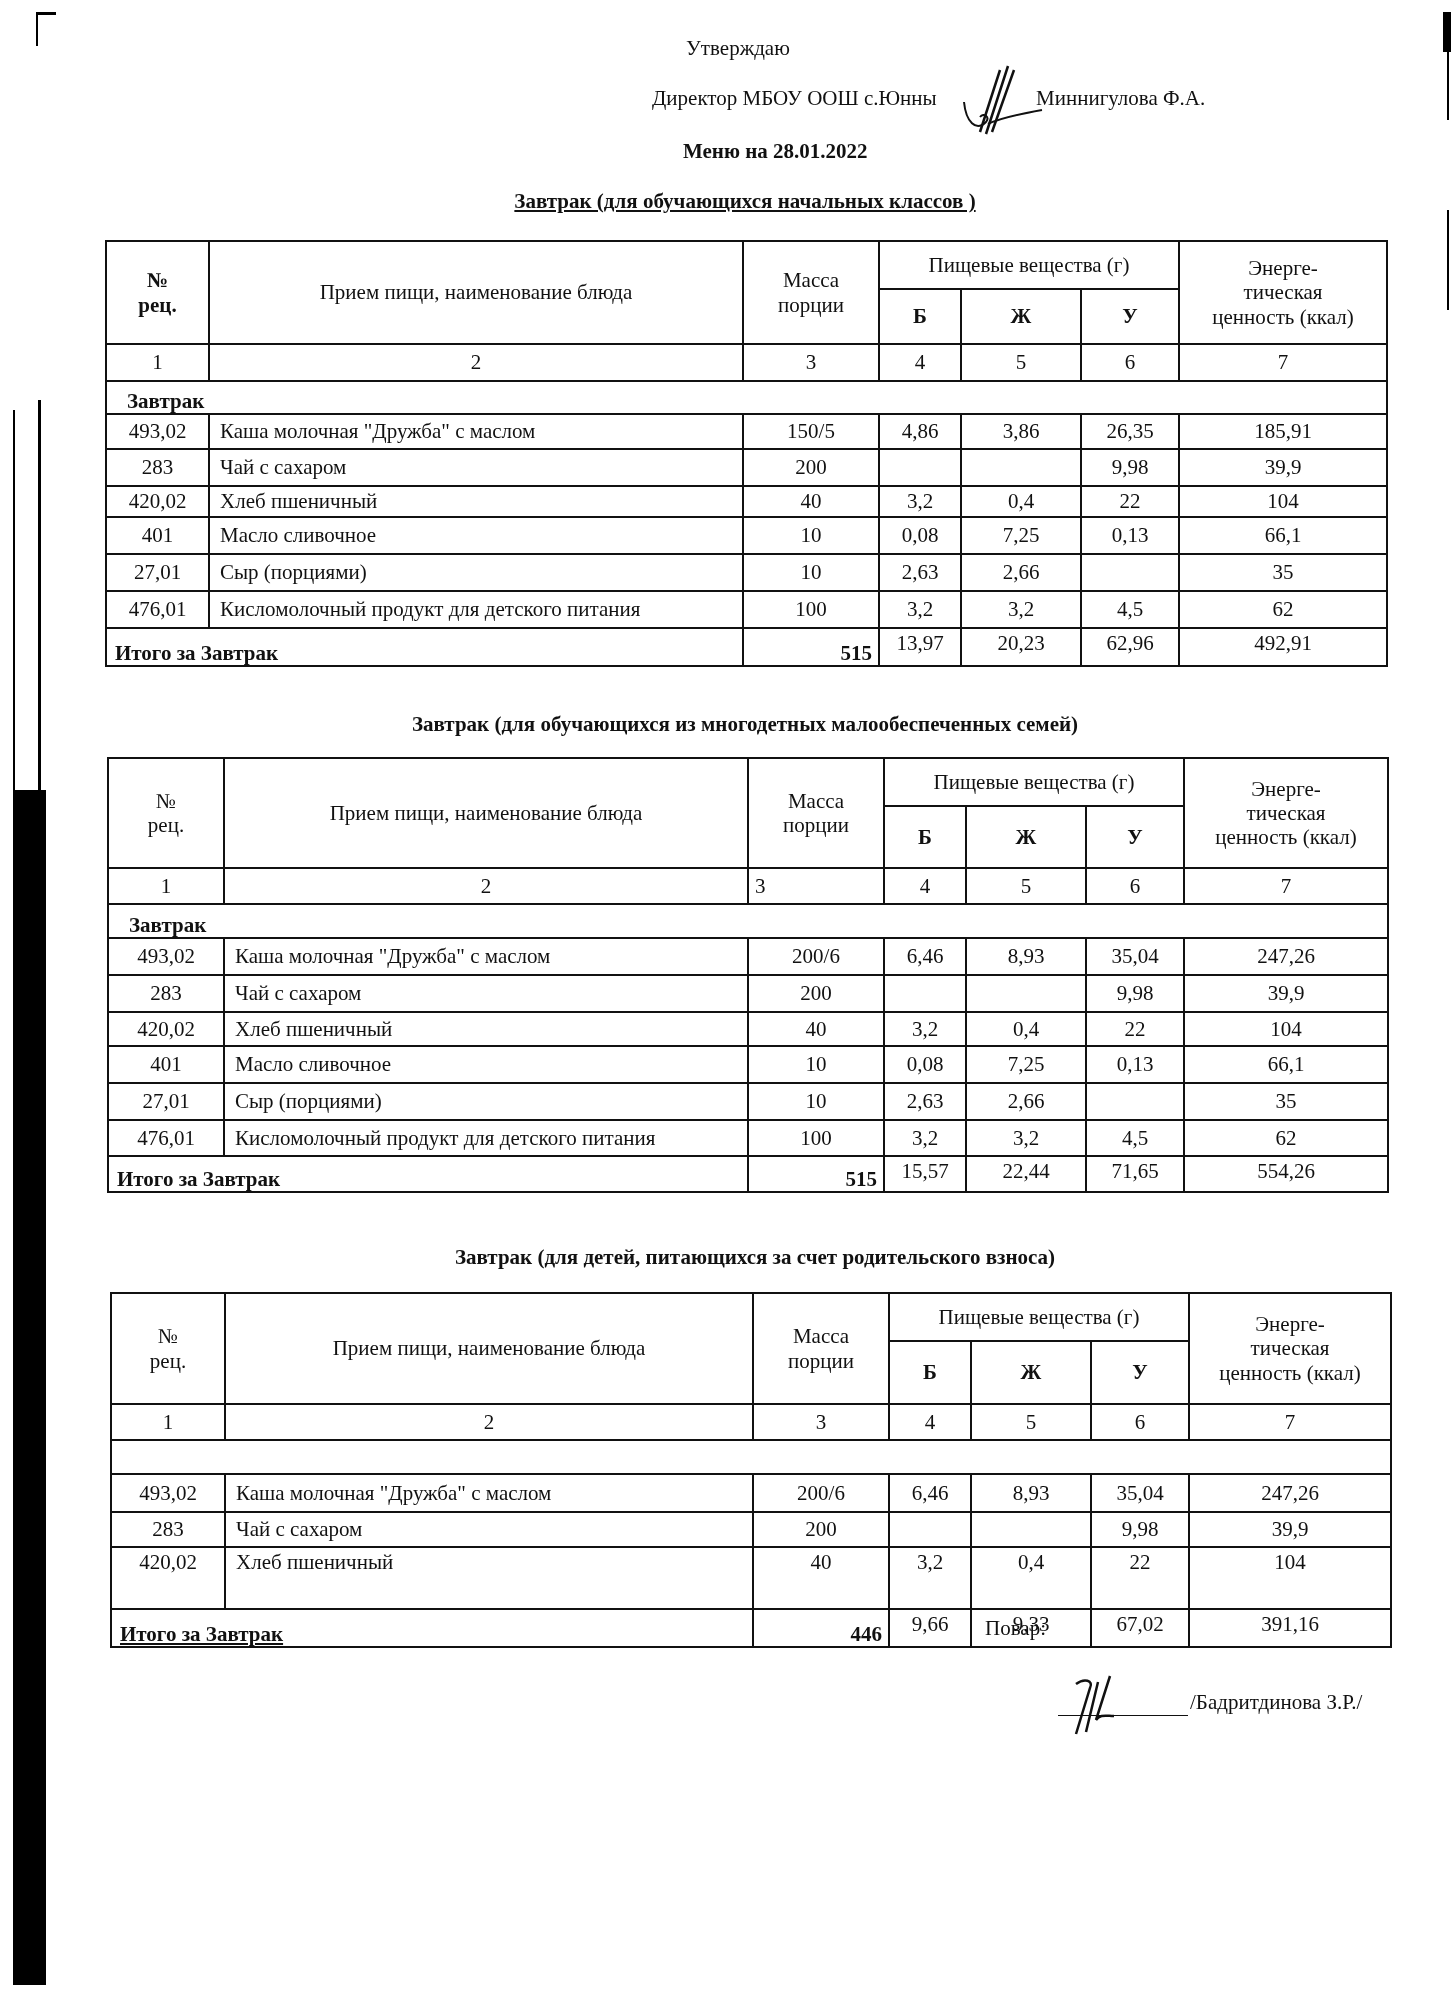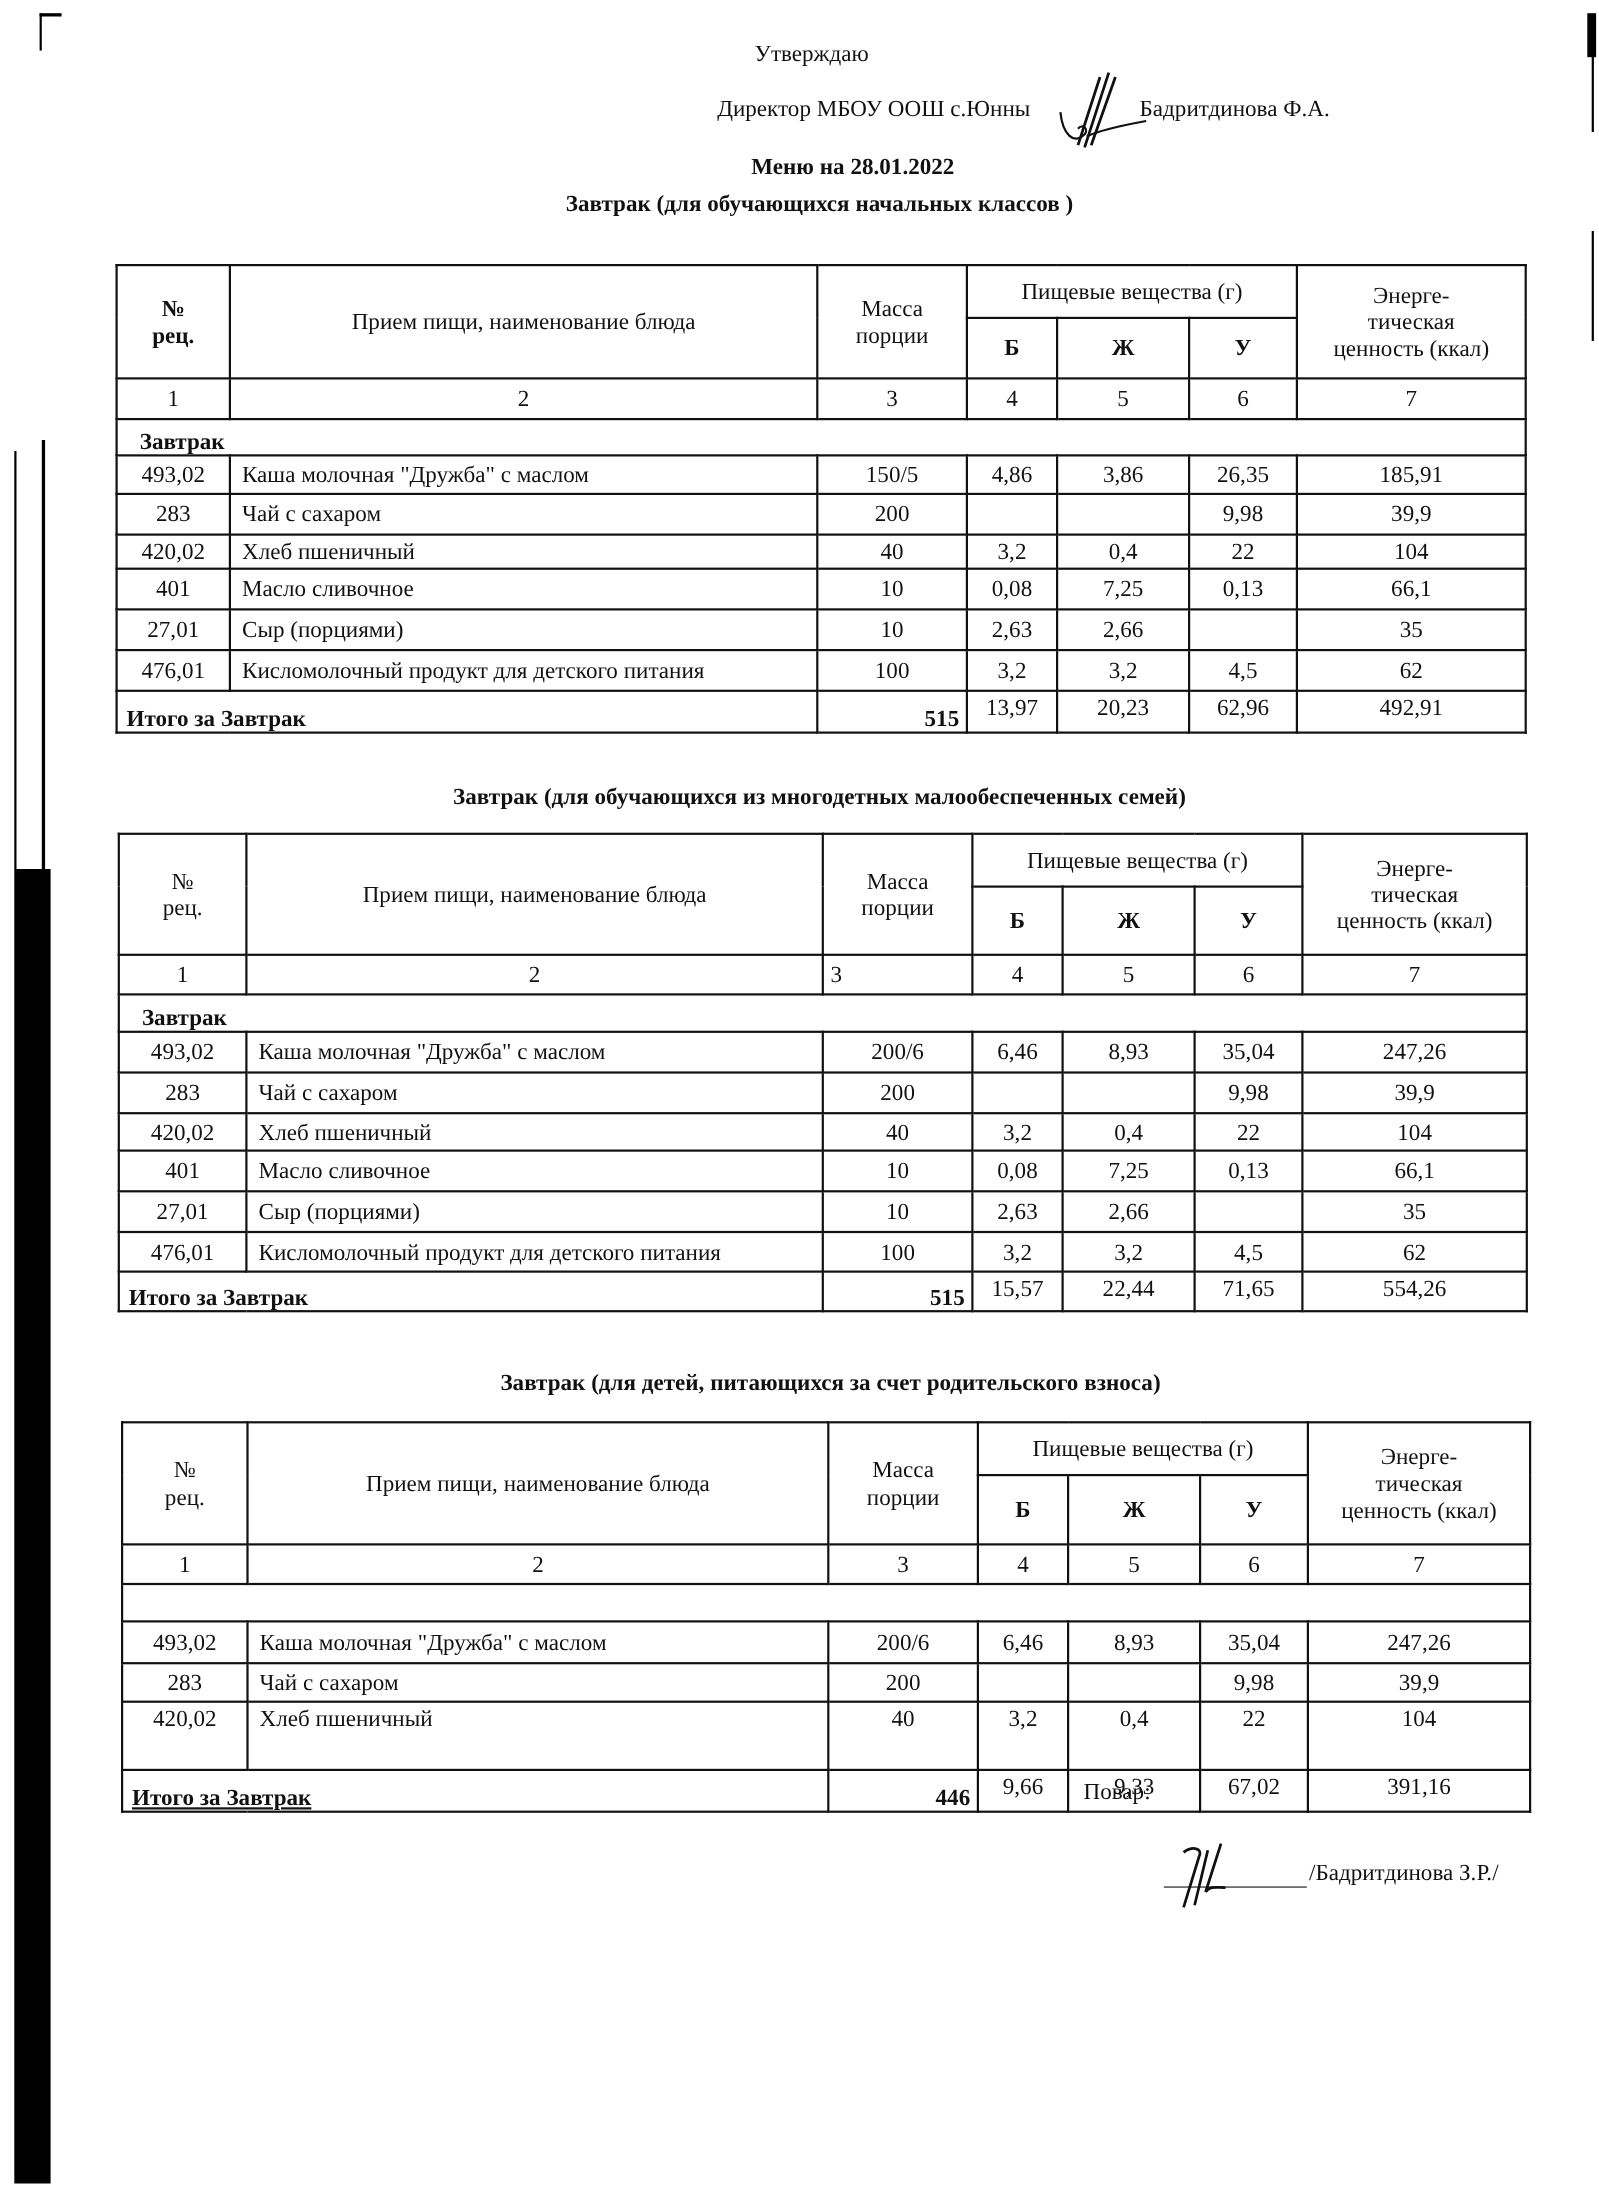--- a/index.html
+++ b/index.html
@@ -36,24 +36,24 @@
 <div class="scan-strip" style="left:1447px; top:50px; width:2px; height:70px;"></div>
 <div class="scan-strip" style="left:1447px; top:210px; width:2px; height:100px;"></div>
 
 <div class="abs txt" style="left:686px; top:36px;">Утверждаю</div>
 <div class="abs txt" style="left:652px; top:86px;">Директор МБОУ ООШ с.Юнны</div>
 <svg class="signature" style="left:960px; top:62px;" width="90" height="80" viewBox="0 0 90 80">
   <path d="M40 8 L20 70 M48 4 L26 72 M54 8 L32 70" stroke="#111" stroke-width="2.5" fill="none"></path>
   <path d="M4 40 C6 60 16 70 26 60 C30 55 24 50 20 55" stroke="#111" stroke-width="2" fill="none"></path>
   <path d="M28 62 C40 56 60 52 82 48" stroke="#111" stroke-width="2" fill="none"></path>
 </svg>
-<div class="abs txt" style="left:1036px; top:86px;">Бадритдинова Ф.А.</div>
+<div class="abs txt" style="left:1036px; top:86px;">Миннигулова Ф.А.</div>
 <div class="abs txt bold" style="left:636px; top:139px;margin-left:47px;">Меню на 28.01.2022</div>
 
-<div class="abs txt bold center-x" style="left:745px; top:173px;">Завтрак (для обучающихся  начальных классов )</div>
+<div class="abs txt bold center-x" style="left:745px; top:189px;text-decoration:underline;">Завтрак (для обучающихся  начальных классов )</div>
 <table class="menu" style="left:105px; top:240px; width:1281px;">
   <colgroup>
       <col style="width:103px">
       <col style="width:534px">
       <col style="width:136px">
       <col style="width:82px">
       <col style="width:120px">
       <col style="width:98px">
       <col style="width:208px">
     </colgroup>

